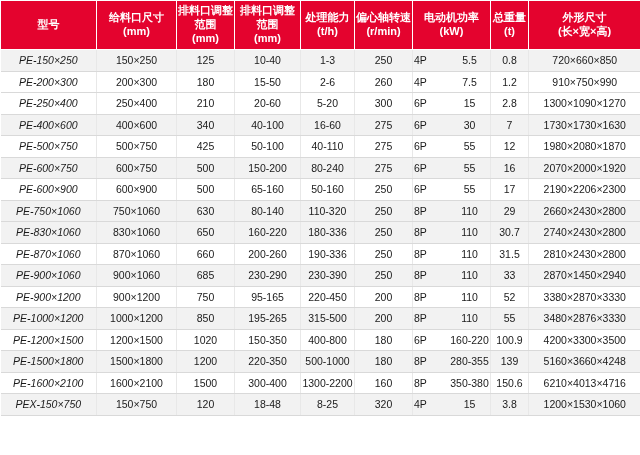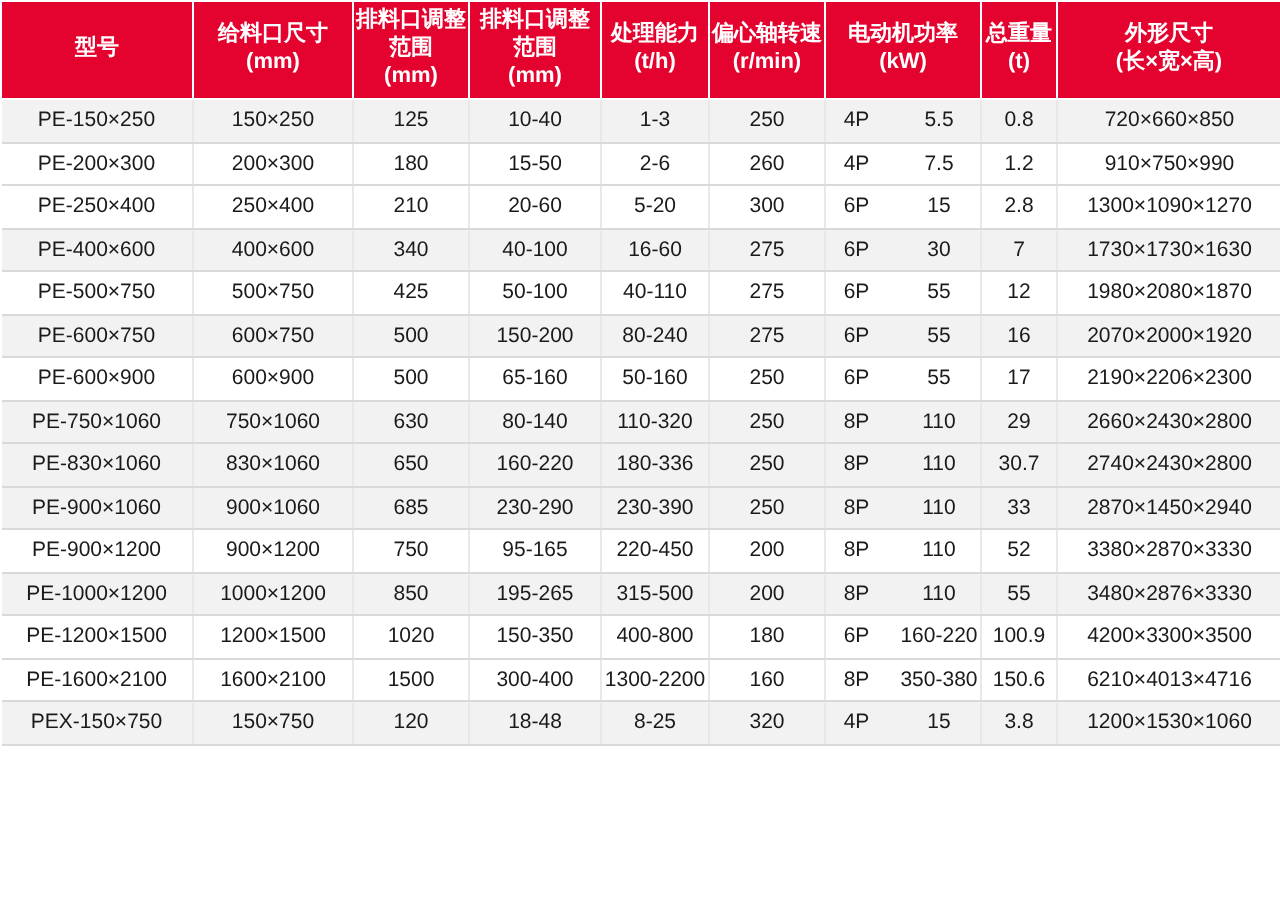--- a/index.html
+++ b/index.html
@@ -53,29 +53,30 @@
   table.spec-table tr.even td {
     background: #f2f2f2;
   }
   table.spec-table tr.odd td {
     background: #ffffff;
   }
   td.model {
     text-align: left;
     padding-left: 8px;
     font-size: 10.5px;
+    font-style: italic;
   }
   .pw-cell {
     display: inline-block;
     width: 100%;
   }
   .pw-poles {
     display: inline-block;
     width: 38%;
-    text-align: center;
+    text-align: left;
     padding-right: 6px;
   }
   .pw-kw {
     display: inline-block;
     width: 56%;
     text-align: center;
   }
   col.c0 { width: 96px; }
   col.c1 { width: 80px; }
   col.c2 { width: 58px; }
@@ -234,20 +235,31 @@
         <td class="model">PE-830×1060</td>
         <td>830×1060</td>
         <td>650</td>
         <td>160-220</td>
         <td>180-336</td>
         <td>250</td>
         <td class="power"><span class="pw-cell"><span class="pw-poles">8P</span><span class="pw-kw">110</span></span></td>
         <td>30.7</td>
         <td>2740×2430×2800</td>
       </tr>
+      <tr class="odd">
+        <td class="model">PE-870×1060</td>
+        <td>870×1060</td>
+        <td>660</td>
+        <td>200-260</td>
+        <td>190-336</td>
+        <td>250</td>
+        <td class="power"><span class="pw-cell"><span class="pw-poles">8P</span><span class="pw-kw">110</span></span></td>
+        <td>31.5</td>
+        <td>2810×2430×2800</td>
+      </tr>
       <tr class="even">
         <td class="model">PE-900×1060</td>
         <td>900×1060</td>
         <td>685</td>
         <td>230-290</td>
         <td>230-390</td>
         <td>250</td>
         <td class="power"><span class="pw-cell"><span class="pw-poles">8P</span><span class="pw-kw">110</span></span></td>
         <td>33</td>
         <td>2870×1450×2940</td>
@@ -278,20 +290,31 @@
         <td class="model">PE-1200×1500</td>
         <td>1200×1500</td>
         <td>1020</td>
         <td>150-350</td>
         <td>400-800</td>
         <td>180</td>
         <td class="power"><span class="pw-cell"><span class="pw-poles">6P</span><span class="pw-kw">160-220</span></span></td>
         <td>100.9</td>
         <td>4200×3300×3500</td>
       </tr>
+      <tr class="even">
+        <td class="model">PE-1500×1800</td>
+        <td>1500×1800</td>
+        <td>1200</td>
+        <td>220-350</td>
+        <td>500-1000</td>
+        <td>180</td>
+        <td class="power"><span class="pw-cell"><span class="pw-poles">8P</span><span class="pw-kw">280-355</span></span></td>
+        <td>139</td>
+        <td>5160×3660×4248</td>
+      </tr>
       <tr class="odd">
         <td class="model">PE-1600×2100</td>
         <td>1600×2100</td>
         <td>1500</td>
         <td>300-400</td>
         <td>1300-2200</td>
         <td>160</td>
         <td class="power"><span class="pw-cell"><span class="pw-poles">8P</span><span class="pw-kw">350-380</span></span></td>
         <td>150.6</td>
         <td>6210×4013×4716</td>

